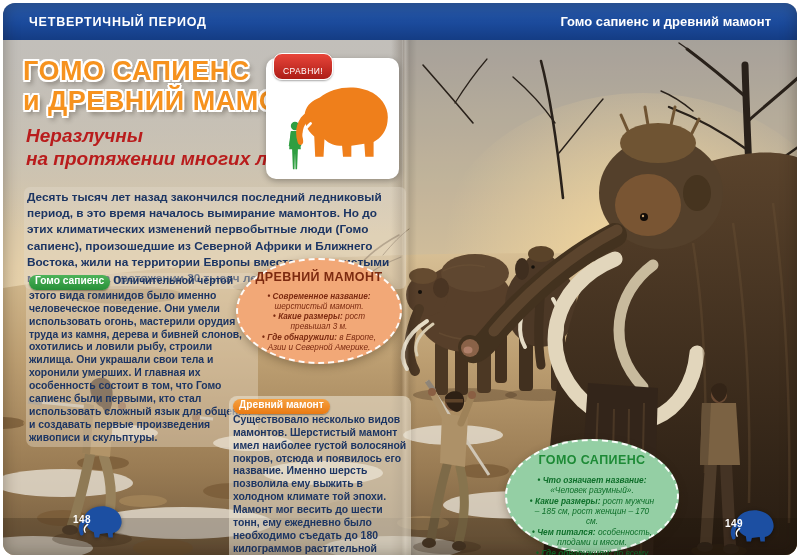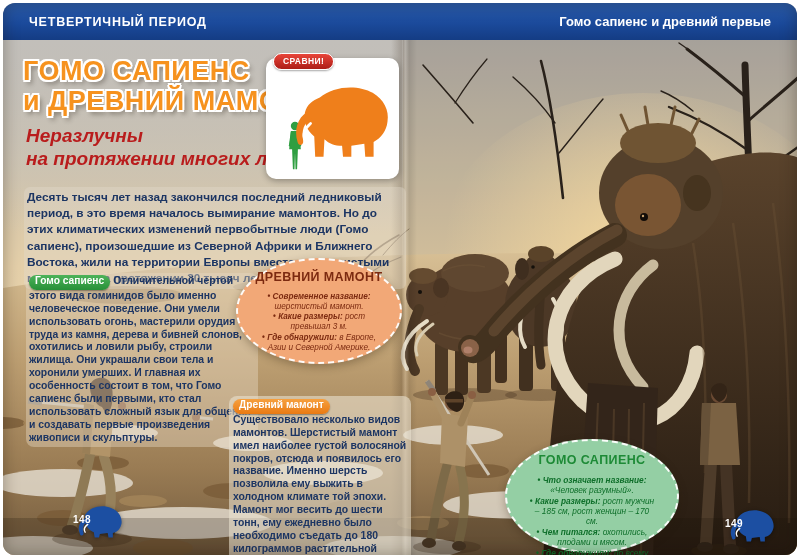--- a/index.html
+++ b/index.html
@@ -24,21 +24,21 @@
     font-size:27px;line-height:30px;letter-spacing:.5px;
     text-shadow:-2px 0 0 #fff,2px 0 0 #fff,0 -2px 0 #fff,0 2px 0 #fff,
       -1.6px -1.6px 0 #fff,1.6px 1.6px 0 #fff,-1.6px 1.6px 0 #fff,1.6px -1.6px 0 #fff,
       3px 4px 5px rgba(40,30,20,.45);}
   .subtitle{position:absolute;left:23px;top:121px;z-index:10;color:#b91c1c;
     font-weight:bold;font-style:italic;font-size:19px;line-height:23px;}
   
   .compare{position:absolute;left:263px;top:55px;width:133px;height:121px;z-index:12;
     background:#fff;border-radius:10px;box-shadow:0 2px 6px rgba(0,0,0,.3);}
   .compare-badge{position:absolute;top:-5px;left:7px;background:linear-gradient(#e8453a,#ad1d17);
-    color:#fff;font-size:8.5px;font-weight:bold;letter-spacing:.4px;padding:2px 9px 3px;
+    color:#fff;font-size:8.5px;font-weight:normal;letter-spacing:.4px;padding:12px 9px 3px;
     border-radius:9px;border:1px solid #fff;box-shadow:0 1px 2px rgba(0,0,0,.35);}
   .compare svg{position:absolute;bottom:8px;}
   .cmp-human{left:18px;height:50px;width:22px;}
   .cmp-mammoth{right:5px;height:96px;width:102px;}
   
   .intro{position:absolute;left:21px;top:172px;width:376px;z-index:10;
     color:#1c3563;font-weight:bold;font-size:11.8px;line-height:16.3px;
     background:rgba(226,218,204,.38);border-radius:6px;padding:2px 3px;}
   .para{position:absolute;z-index:10;color:#1c3563;font-weight:bold;
     font-size:10.4px;line-height:12.9px;border-radius:8px;}
@@ -281,21 +281,21 @@
       <path d="M-8,-84 C-4,-92 8,-92 8,-82 C8,-76 4,-72 0,-71 C-4,-73 -8,-78 -8,-84 Z" fill="#332417"></path>
     </g>
 
     <rect x="0" y="515" width="800" height="43" fill="#1c1208" opacity=".22"></rect>
   </svg>
 
   <div class="gutter"></div>
 
   <div class="header">
     <span class="h-left">ЧЕТВЕРТИЧНЫЙ ПЕРИОД</span>
-    <span class="h-right">Гомо сапиенс и древний первые</span>
+    <span class="h-right">Гомо сапиенс и древний мамонт</span>
   </div>
 
   <div class="title">
     <div>ГОМО САПИЕНС</div>
     <div>и ДРЕВНИЙ МАМОНТ</div>
   </div>
   <div class="subtitle">
     <div>Неразлучны</div>
     <div>на протяжении многих лет…</div>
   </div>
@@ -331,21 +331,21 @@
       <li><span class="lbl">Какие размеры:</span> <span class="val">рост превышал 3 м.</span></li>
       <li><span class="lbl">Где обнаружили:</span> <span class="val">в Европе, Азии и Северной Америке.</span></li>
     </ul>
   </div>
 
   <div class="card card-homo">
     <h3>ГОМО САПИЕНС</h3>
     <ul>
       <li><span class="lbl">Что означает название:</span> <span class="val">«Человек разумный».</span></li>
       <li><span class="lbl">Какие размеры:</span> <span class="val">рост мужчин – 185 см, рост женщин – 170 см.</span></li>
-      <li><span class="lbl">Чем питался:</span> <span class="val">охотились, плодами и мясом.</span></li>
+      <li><span class="lbl">Чем питался:</span> <span class="val">особенность, плодами и мясом.</span></li>
       <li><span class="lbl">Где обнаружили:</span> <span class="val">по всему миру.</span></li>
       <li><span class="lbl">Когда жил:</span> <span class="val">в четвертичном периоде.</span></li>
     </ul>
   </div>
 
   <div class="badge badge-l">
     <svg viewBox="0 0 60 44">
       <g fill="#1c4fa2">
         <path d="M14,16 C20,6 34,4 44,8 C52,11 57,18 56,26 C55,32 51,36 46,37 L46,42 L41,42 L40,37 L31,38 L30,42 L25,42 L24,36 C19,34 15,30 14,24 Z"></path>
         <path d="M14,20 C7,24 5,31 8,38 C9,41 13,40 12,36 C11,31 12,26 17,24 Z"></path>

